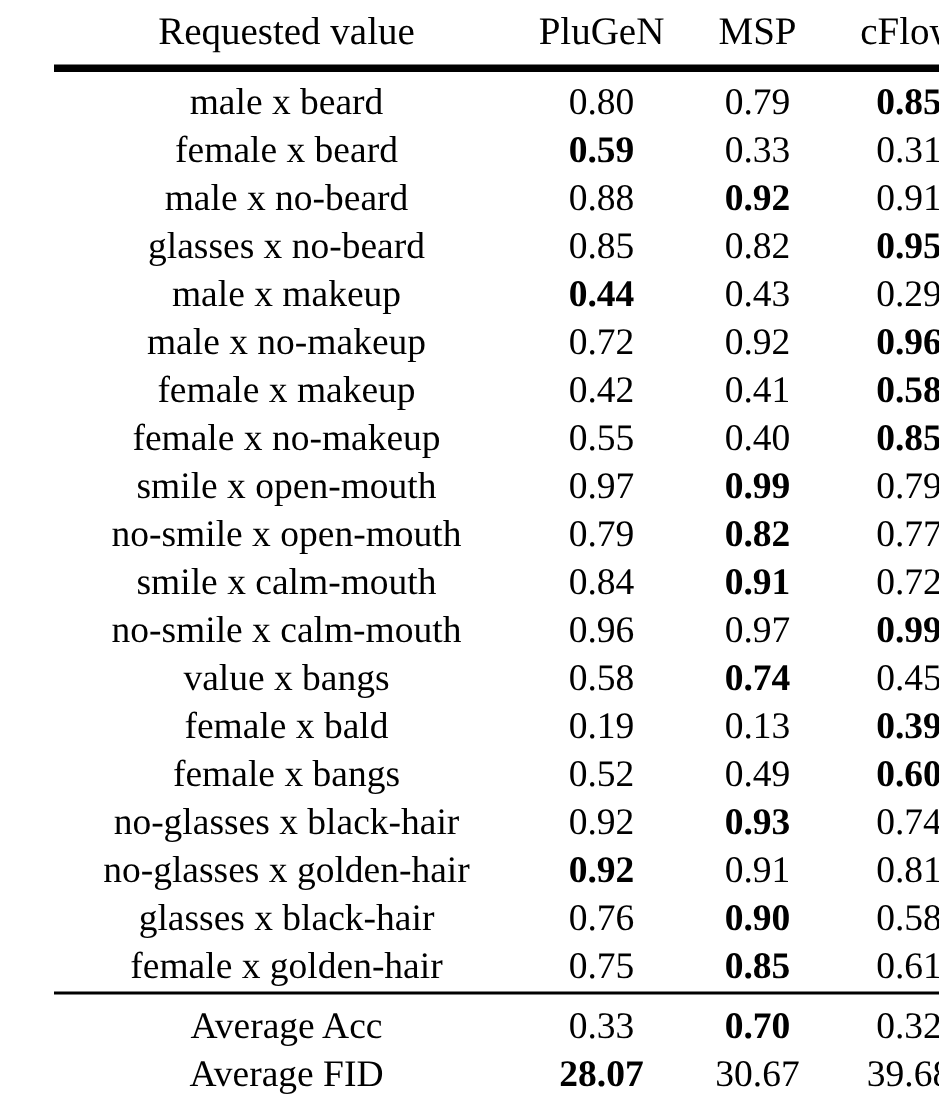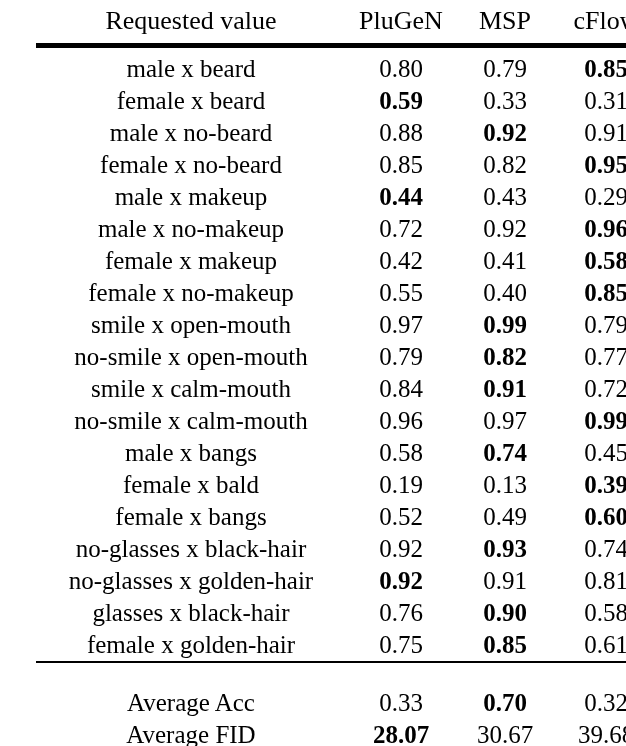--- a/index.html
+++ b/index.html
@@ -61,21 +61,21 @@
   tbody.body-rows td,
   tbody.summary-rows td {
     font-size: 25px;
     line-height: 1;
     padding: 3.5px 0 3.5px 0;
     text-align: center;
     vertical-align: middle;
     white-space: nowrap;
   }
   tbody.body-rows tr:first-child td { padding-top: 8px; }
-  tbody.summary-rows tr:first-child td { padding-top: 27px; }
+  tbody.summary-rows tr:first-child td { padding-top: 9px; }
   tbody.summary-rows tr:last-child td { padding-bottom: 8px; }
 
   td.val.bold,
   td.label.bold { font-weight: bold; }
 </style>
 </head>
 <body>
 
 <div id="table-root">
   <table class="results">
@@ -120,21 +120,21 @@
           <td class="val">0.33</td>
           <td class="val">0.31</td>
         </tr>
         <tr>
           <td class="label">male x no-beard</td>
           <td class="val">0.88</td>
           <td class="val bold">0.92</td>
           <td class="val">0.91</td>
         </tr>
         <tr>
-          <td class="label">female x no-beard</td>
+          <td class="label">glasses x no-beard</td>
           <td class="val">0.85</td>
           <td class="val">0.82</td>
           <td class="val bold">0.95</td>
         </tr>
         <tr>
           <td class="label">male x makeup</td>
           <td class="val bold">0.44</td>
           <td class="val">0.43</td>
           <td class="val">0.29</td>
         </tr>
@@ -174,21 +174,21 @@
           <td class="val bold">0.91</td>
           <td class="val">0.72</td>
         </tr>
         <tr>
           <td class="label">no-smile x calm-mouth</td>
           <td class="val">0.96</td>
           <td class="val">0.97</td>
           <td class="val bold">0.99</td>
         </tr>
         <tr>
-          <td class="label">male x bangs</td>
+          <td class="label">value x bangs</td>
           <td class="val">0.58</td>
           <td class="val bold">0.74</td>
           <td class="val">0.45</td>
         </tr>
         <tr>
           <td class="label">female x bald</td>
           <td class="val">0.19</td>
           <td class="val">0.13</td>
           <td class="val bold">0.39</td>
         </tr>

